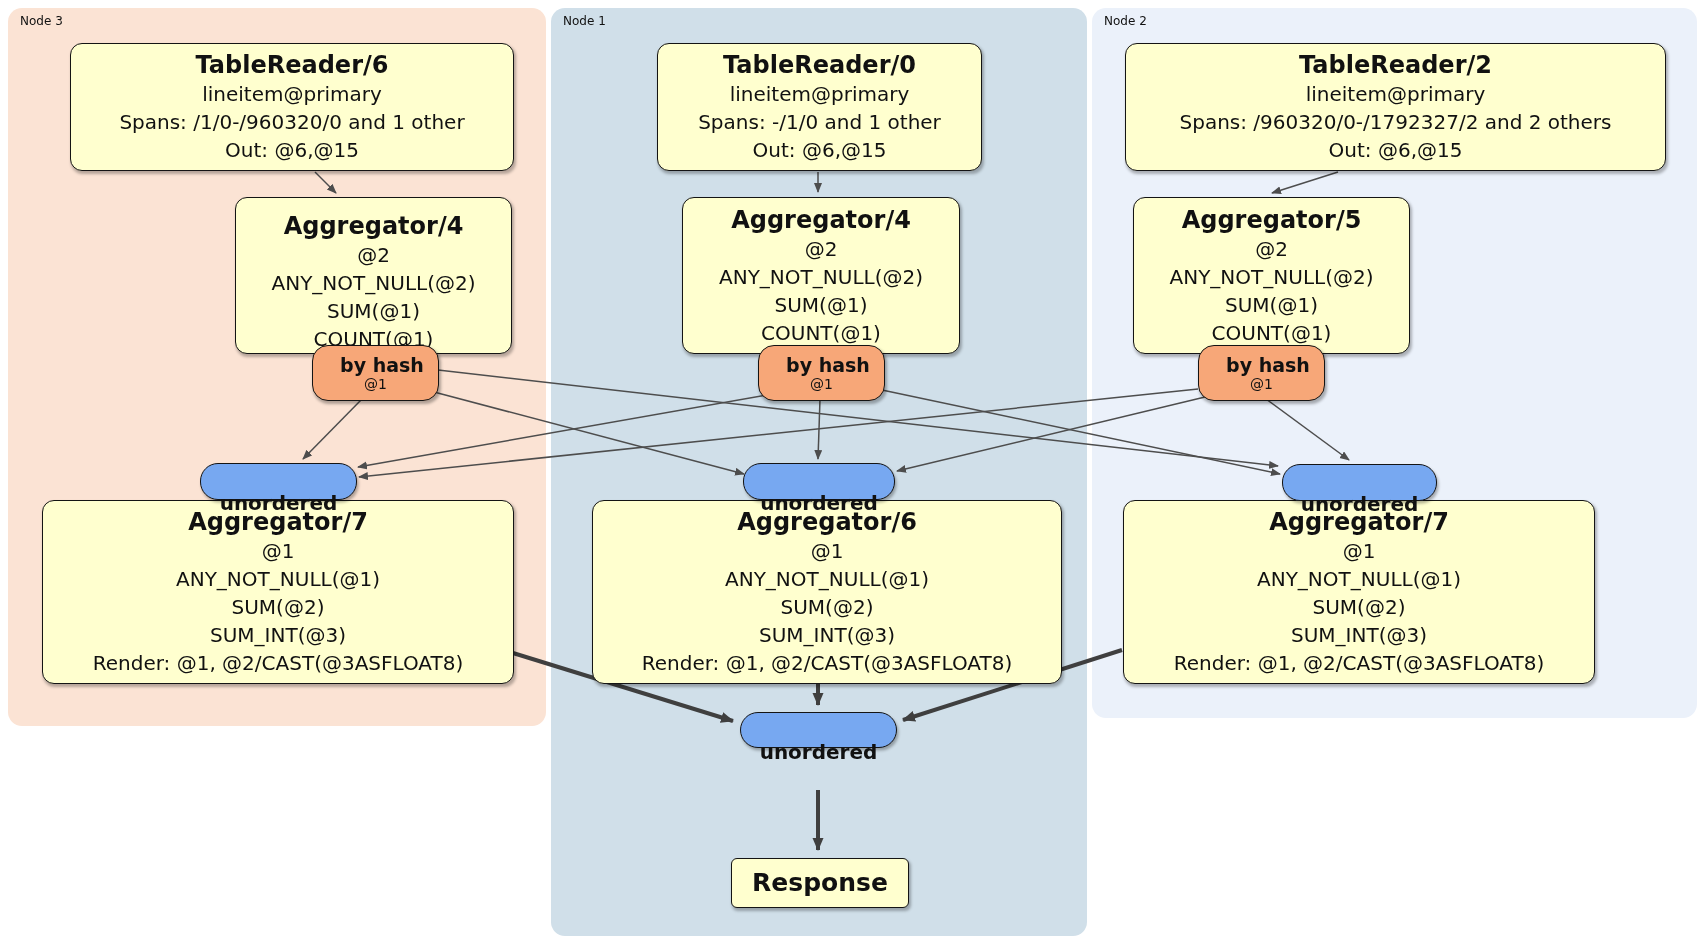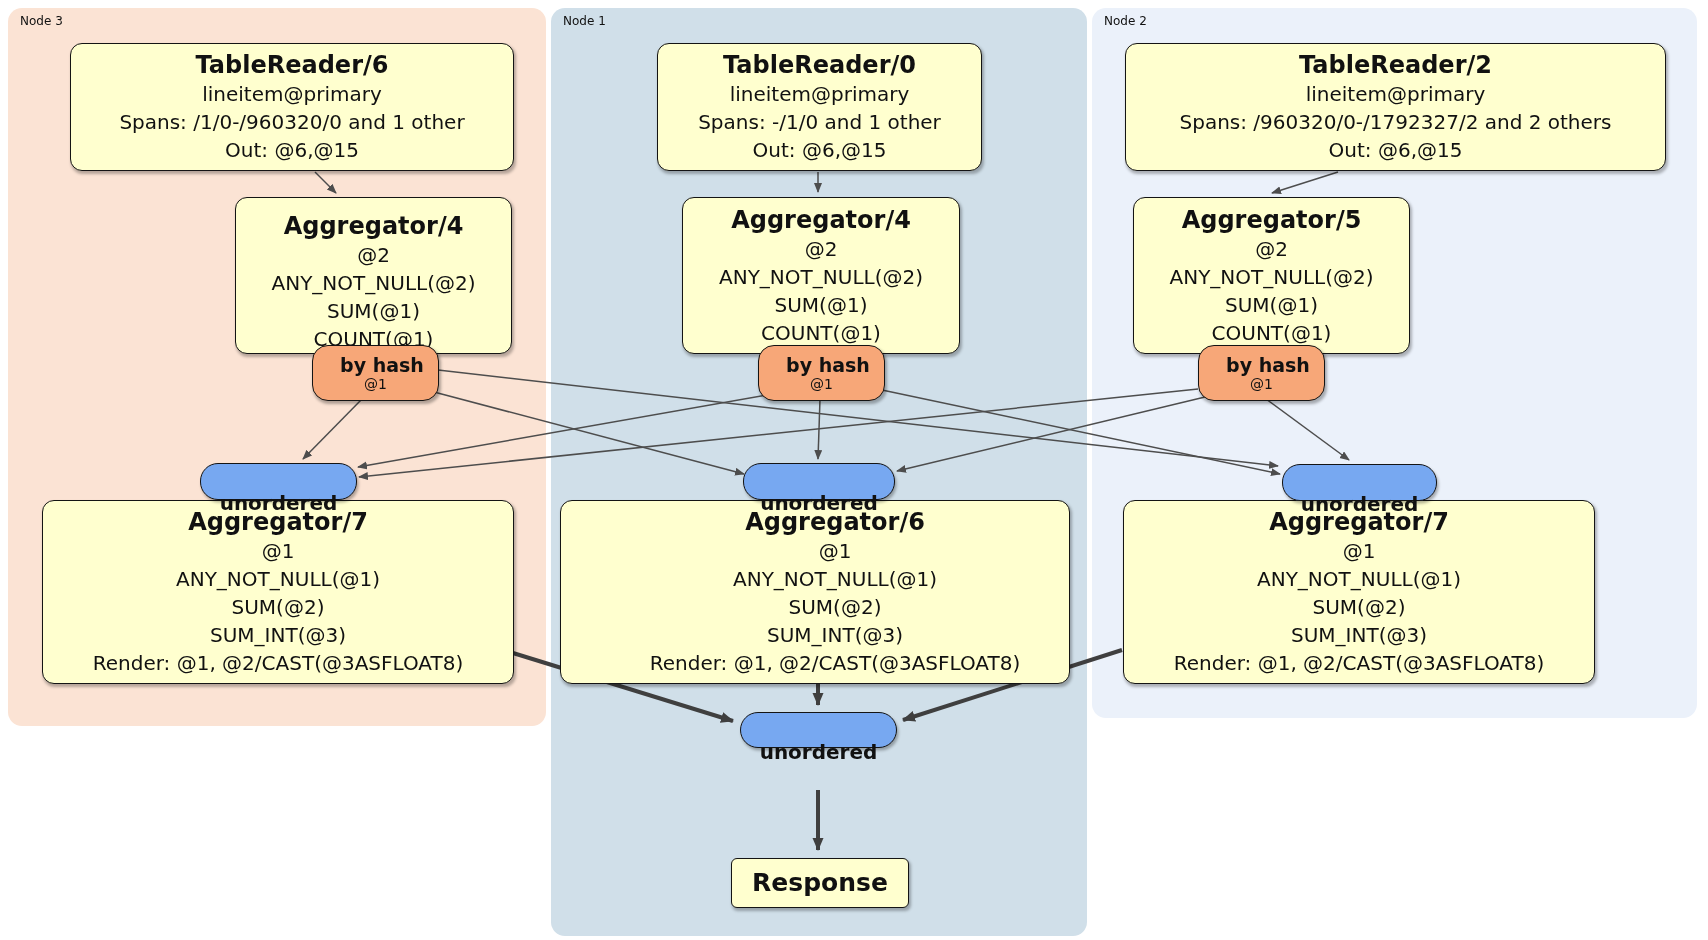--- a/index.html
+++ b/index.html
@@ -141,21 +141,21 @@
   </div>
 
   <div class="pbox" style="left:42px;top:500px;width:470px;height:182px;">
     <div class="title">Aggregator/7</div>
     <div class="line">@1</div>
     <div class="line">ANY_NOT_NULL(@1)</div>
     <div class="line">SUM(@2)</div>
     <div class="line">SUM_INT(@3)</div>
     <div class="line">Render: @1, @2/CAST(@3ASFLOAT8)</div>
   </div>
-  <div class="pbox" style="left:560px;top:500px;width:468px;height:182px;padding-left:40px;">
+  <div class="pbox" style="left:592px;top:500px;width:468px;height:182px;">
     <div class="title">Aggregator/6</div>
     <div class="line">@1</div>
     <div class="line">ANY_NOT_NULL(@1)</div>
     <div class="line">SUM(@2)</div>
     <div class="line">SUM_INT(@3)</div>
     <div class="line">Render: @1, @2/CAST(@3ASFLOAT8)</div>
   </div>
   <div class="pbox" style="left:1123px;top:500px;width:470px;height:182px;">
     <div class="title">Aggregator/7</div>
     <div class="line">@1</div>

